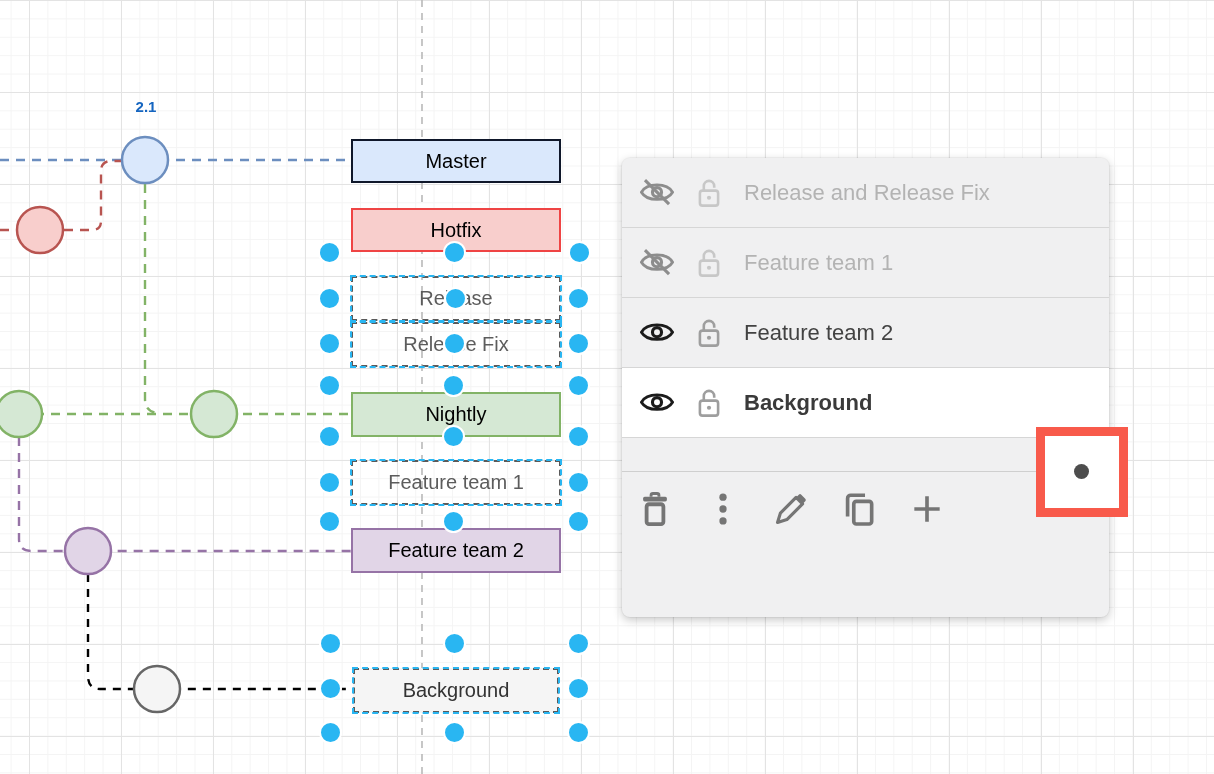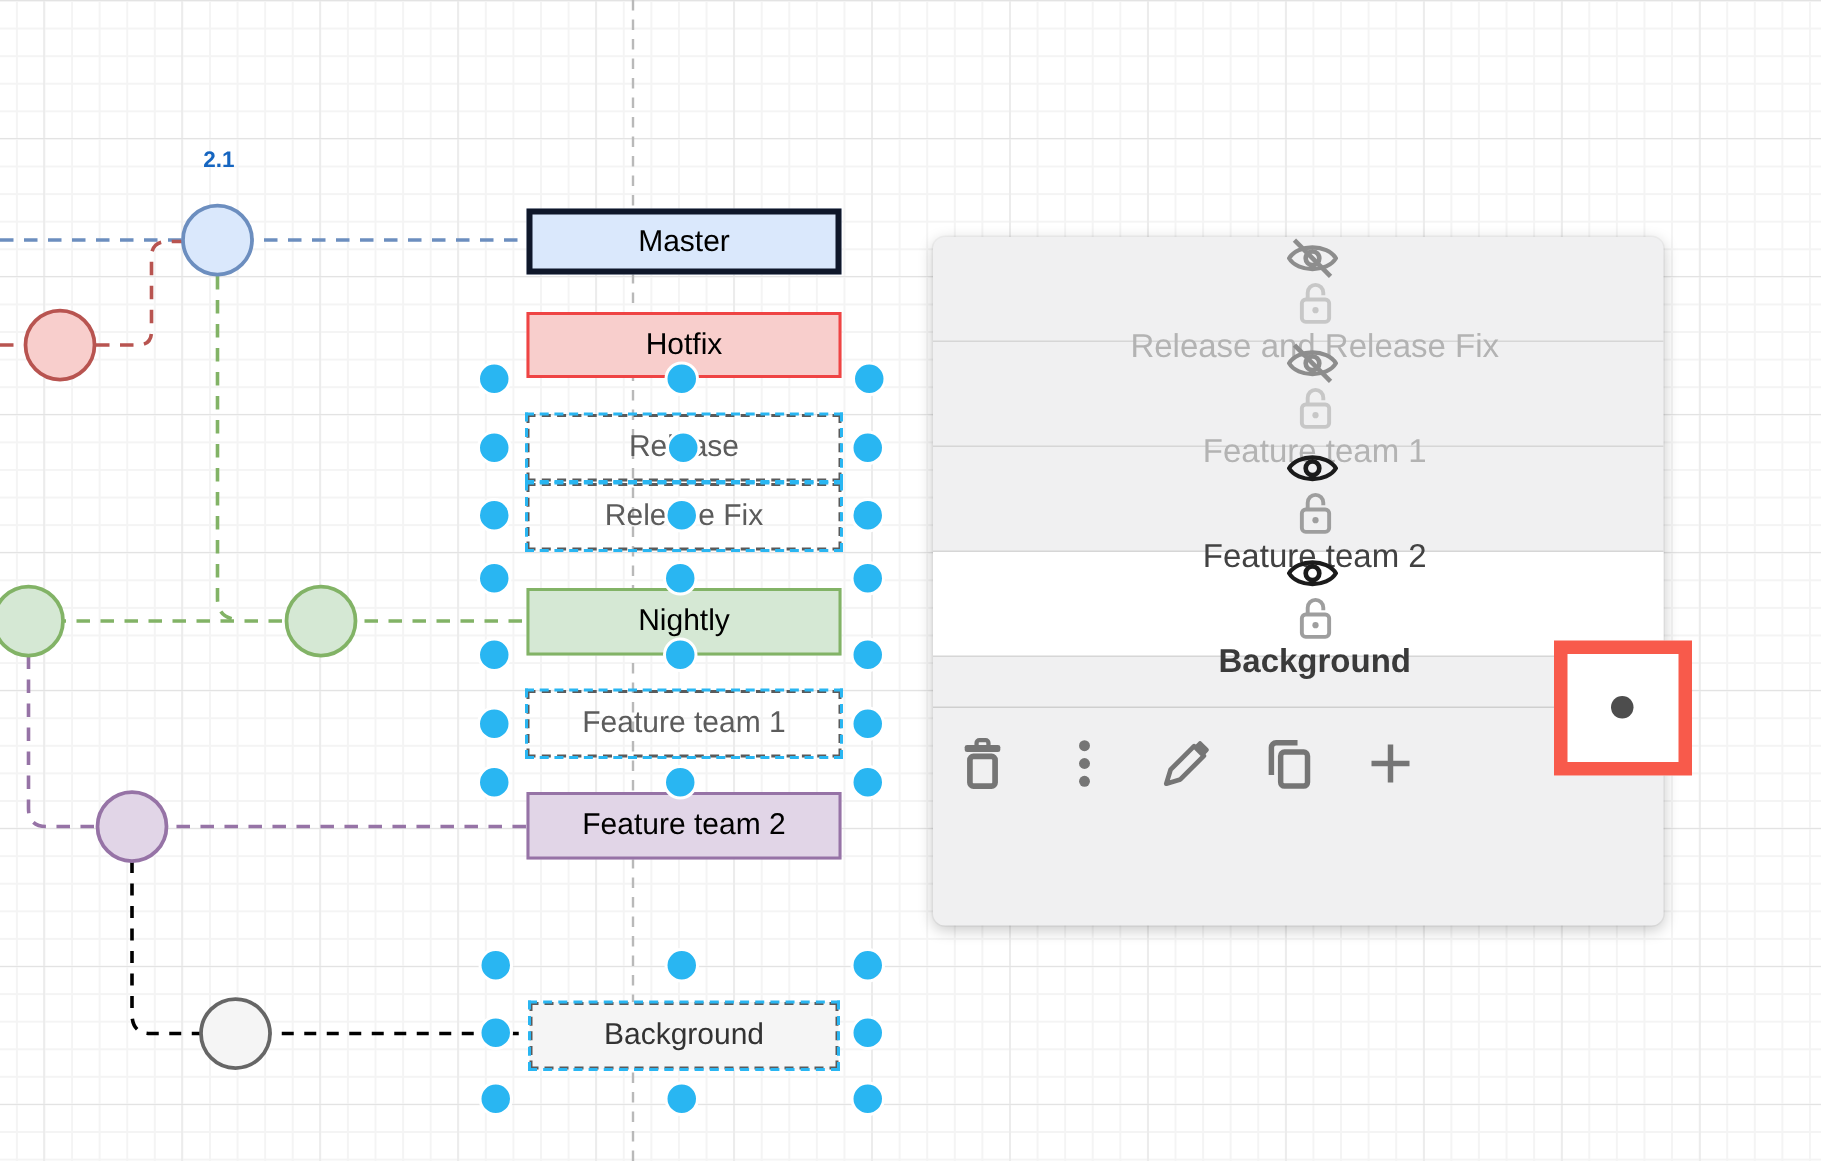--- a/index.html
+++ b/index.html
@@ -17,21 +17,21 @@
     background-size:92px 92px, 92px 92px, 18.4px 18.4px, 18.4px 18.4px;
     background-position:0 0, 29px 0, 0 0, 10.6px 0;
   }
   
   #edges{position:absolute;left:0;top:0;z-index:1;}
   .node{
     position:absolute;z-index:3;box-sizing:border-box;
     display:flex;align-items:center;justify-content:center;
     font-size:20px;color:#000;white-space:nowrap;
   }
-  .n-master{background:#dae8fc;border:4px solid #0f172a;}
+  .n-master{background:#dae8fc;border:2px solid #0f172a;}
   .n-hotfix{background:#f8cecc;border:2px solid #ef4444;}
   .n-nightly{background:#d5e8d4;border:2px solid #82b366;}
   .n-ft2{background:#e1d5e7;border:2px solid #9673a6;}
   .sel{border:2px dashed #5a5a5a;}
   .sel::after{content:"";position:absolute;inset:-3px;border:2px dashed #29b6f2;pointer-events:none;}
   .ghost{color:#5c5c5c;background:transparent;}
   .n-dev{background:#f5f5f5;color:#333;}
   .branch-tag{
     position:absolute;left:118px;top:98px;width:56px;text-align:center;
     font-size:15px;font-weight:bold;color:#1565c0;z-index:3;
@@ -52,21 +52,21 @@
   }
   .panel-title{
     position:absolute;left:0;right:0;text-align:center;
     font-size:24px;font-weight:bold;color:#383838;
   }
   .hdr-btn{position:absolute;top:20px;width:26px;height:26px;color:#6f6f6f;cursor:pointer;}
   .hdr-btn.collapse{left:375px;}
   .hdr-btn.close{left:433px;}
   .layer-row{
     height:70px;display:flex;align-items:center;
-    border-bottom:1px solid #d6d6d6;box-sizing:border-box;flex-direction:column;
+    border-bottom:1px solid #d6d6d6;box-sizing:border-box;
   }
   .layer-row.selected{background:#ffffff;}
   .cell-eye{width:34px;margin-left:18px;flex:0 0 auto;}
   .cell-lock{width:26px;margin-left:22px;flex:0 0 auto;}
   .layer-label{margin-left:22px;font-size:22px;color:#424242;}
   .layer-row.hidden-layer .layer-label{color:#b3b3b3;}
   .layer-row.hidden-layer .cell-eye{color:#8d8d8d;}
   .layer-row.hidden-layer .cell-lock{color:#c7c7c7;}
   .layer-row .cell-eye{color:#1b1b1b;}
   .layer-row .cell-lock{color:#9e9e9e;}

